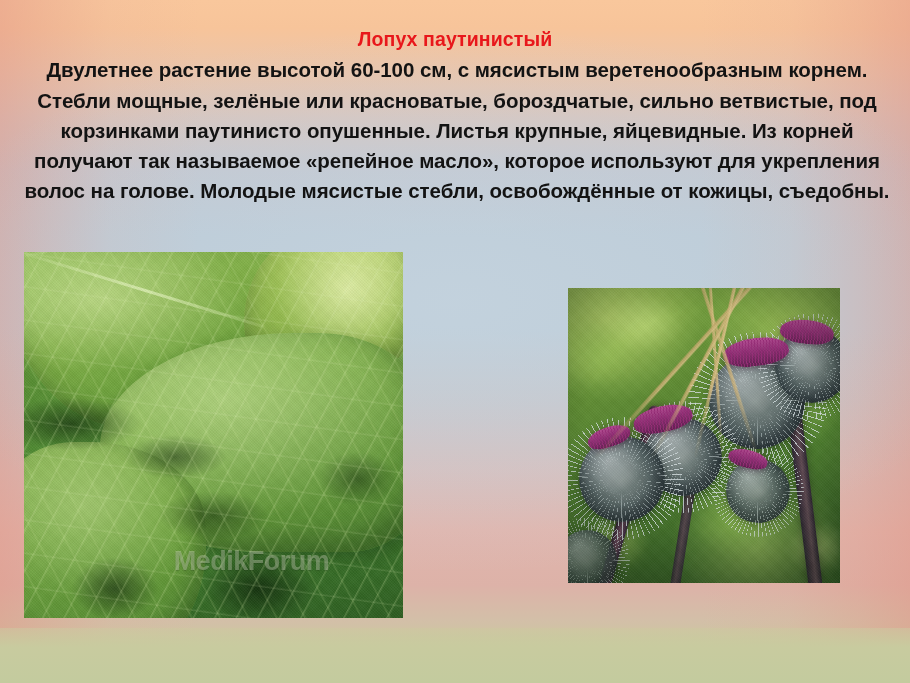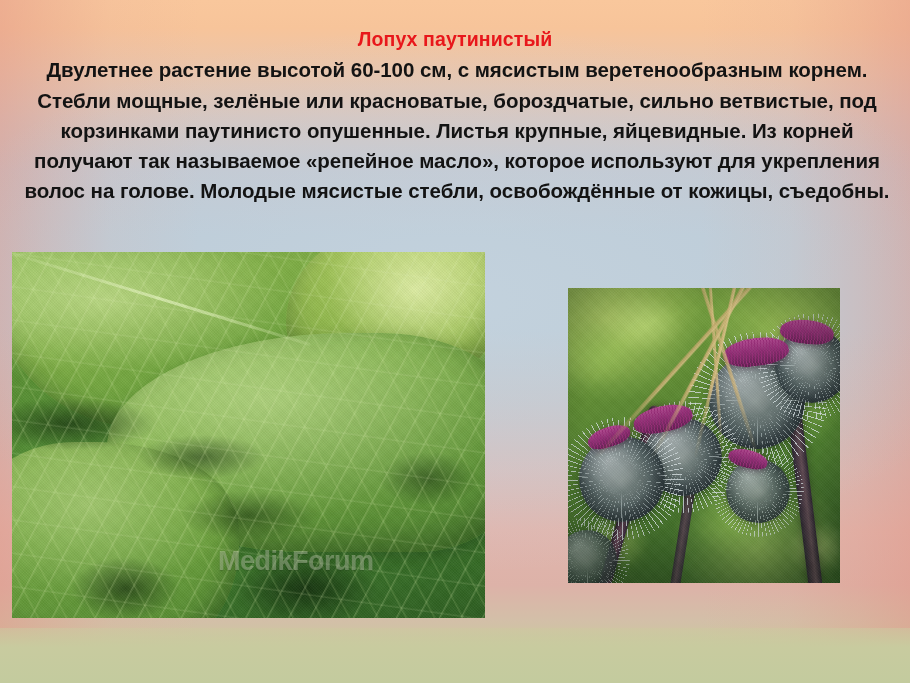--- a/index.html
+++ b/index.html
@@ -115,23 +115,23 @@
     letter-spacing: -0.05px;
   }
 
   
   .photo {
     position: absolute;
     overflow: hidden;
     z-index: 5;
   }
   .photo-leaves {
-    left: 12px;
+    left: 24px;
     top: 252px;
-    width: 473px;
+    width: 379px;
     height: 366px;
     background: #4f7d34;
   }
   .photo-burrs {
     left: 568px;
     top: 288px;
     width: 272px;
     height: 295px;
     background: #55702f;
   }

